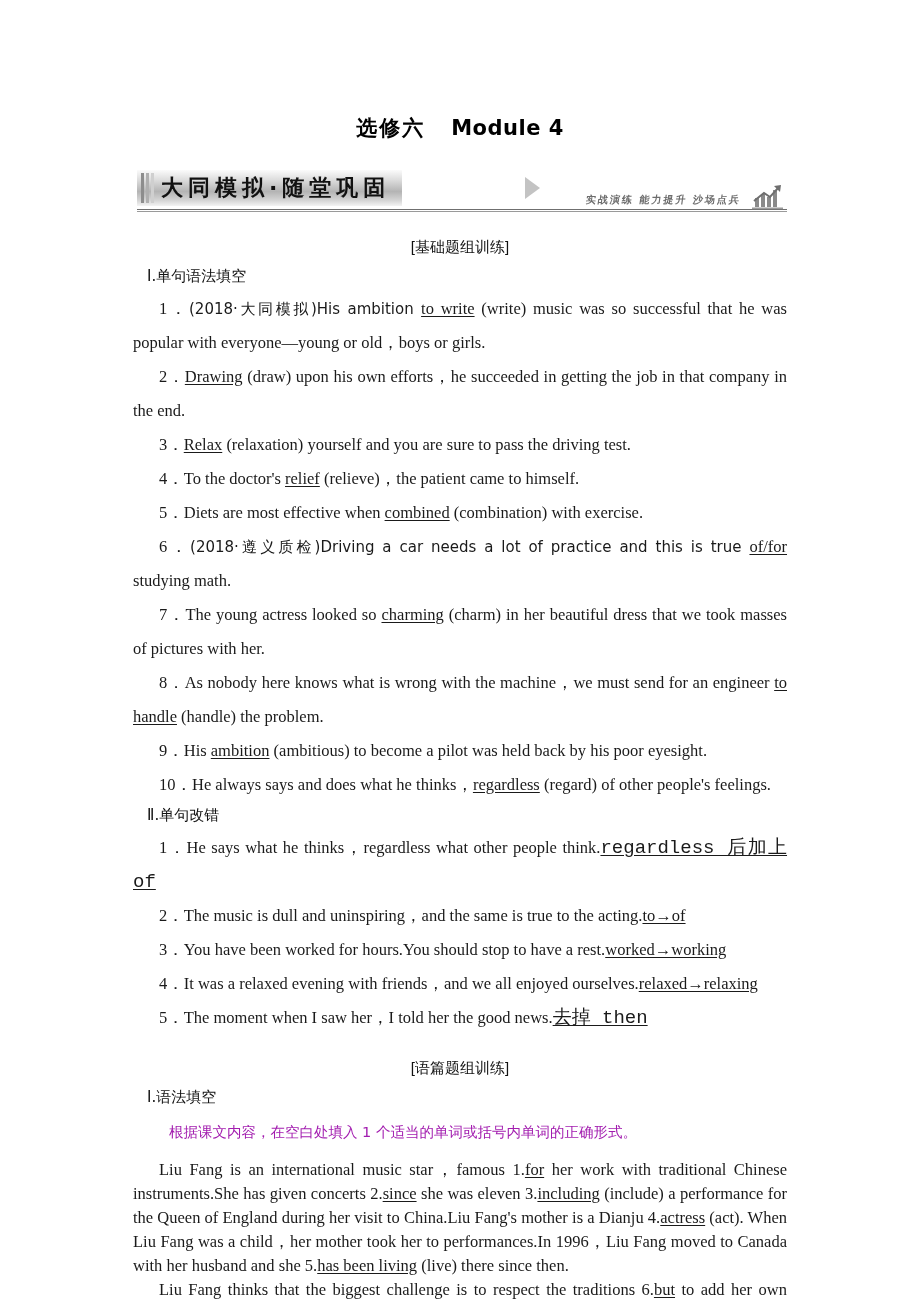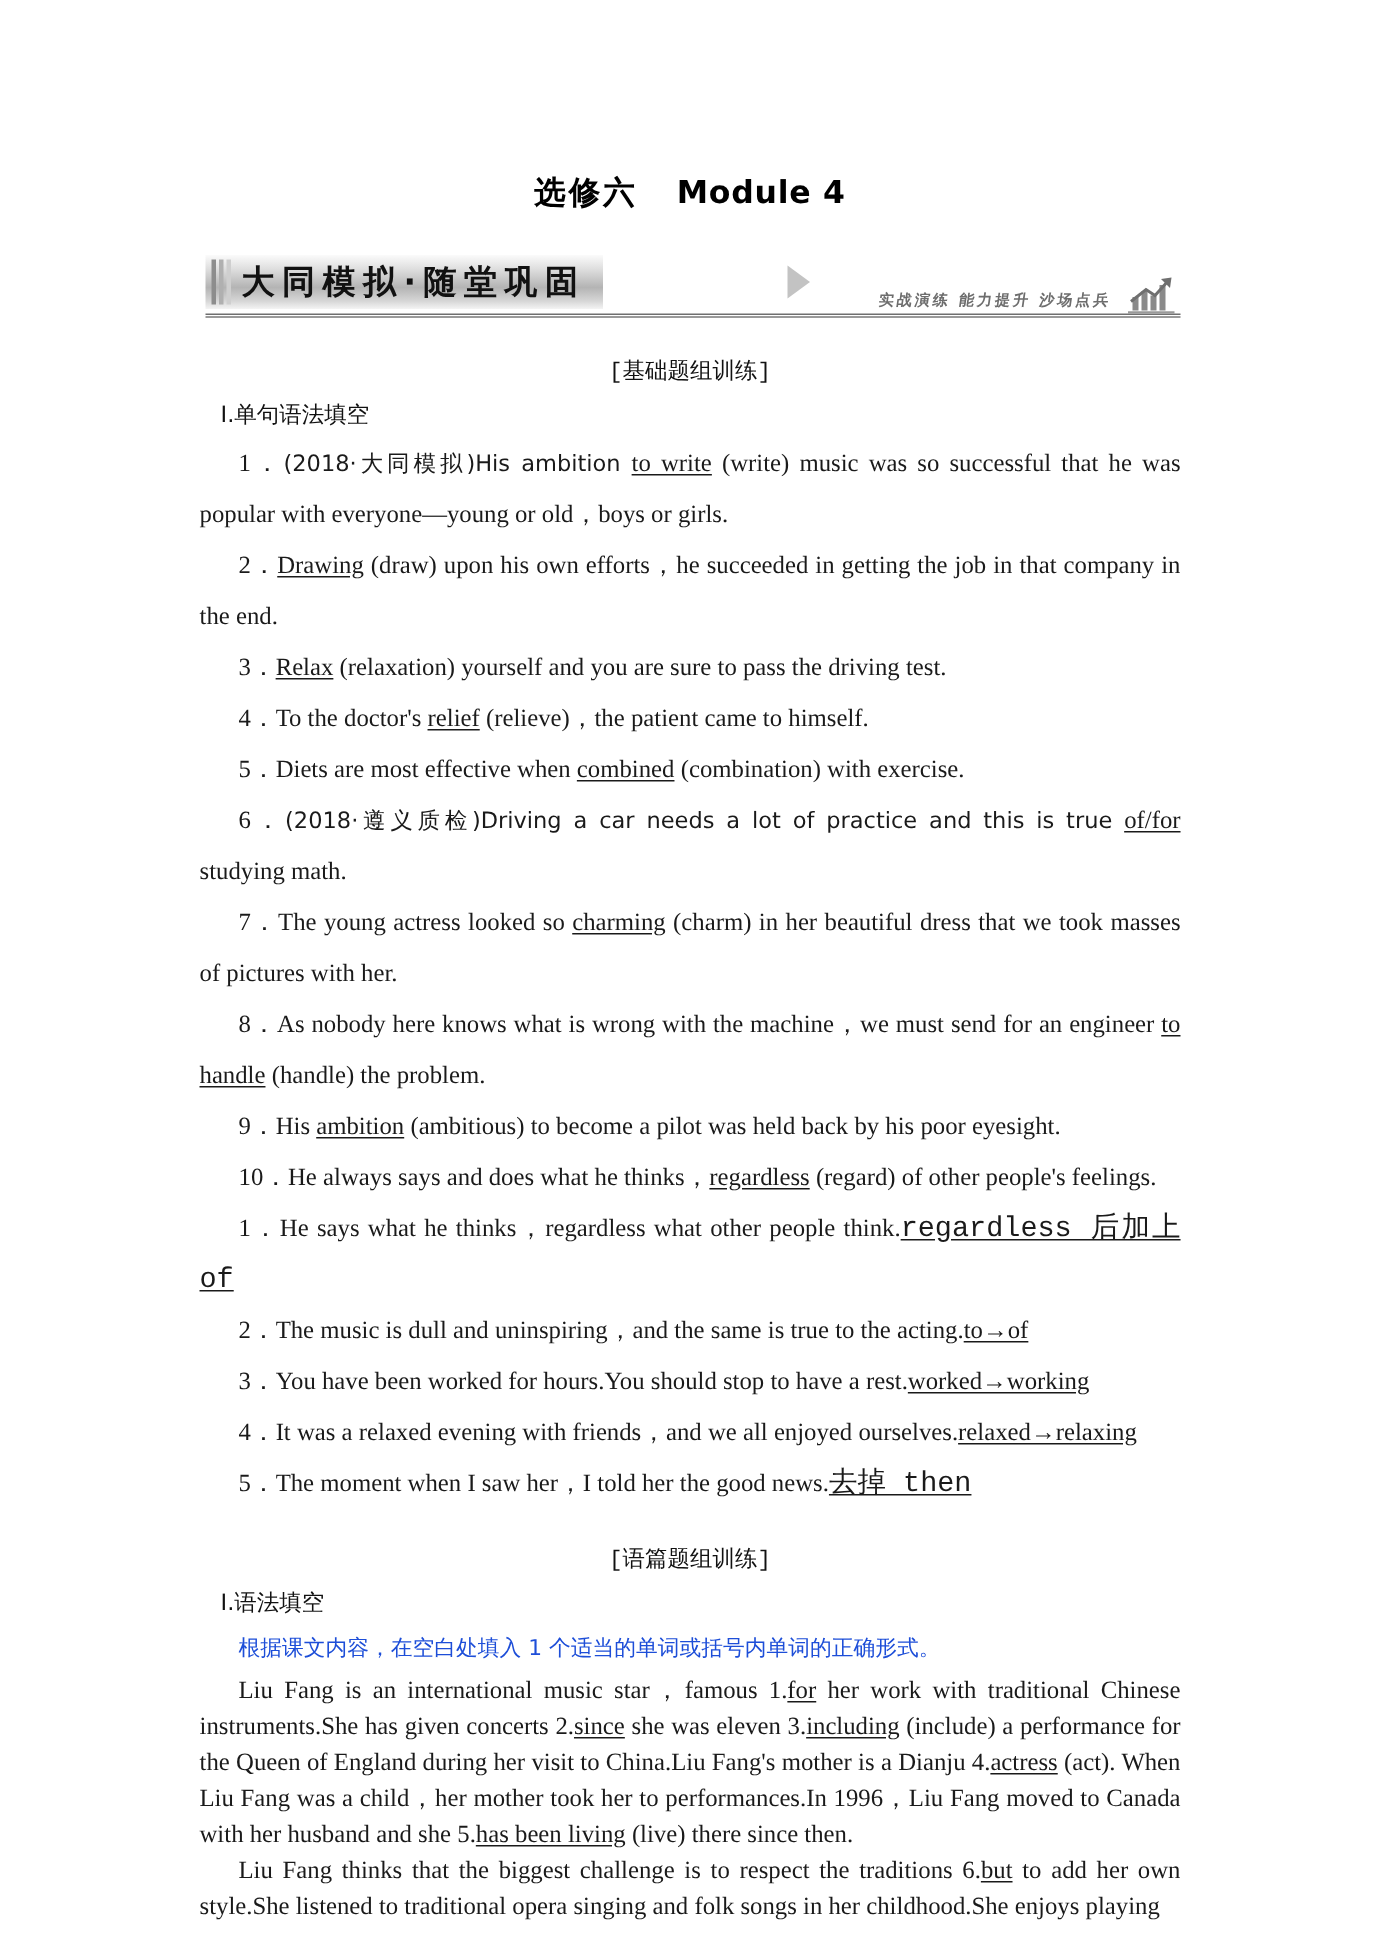--- a/index.html
+++ b/index.html
@@ -111,21 +111,21 @@
     position: absolute;
     right: 2px;
     bottom: 4px;
     width: 34px;
     height: 26px;
   }
 
   
   .center-head {
     text-align: center;
-    font-family: Liberation Mono, monospace;
+    font-family: Liberation Sans, sans-serif;
     font-size: 15px;
     font-weight: 500;
     margin: 24px 0 10px 0;
     color: #111;
   }
   .sub-head {
     font-family: "DejaVu Sans", "Liberation Sans", sans-serif;
     font-size: 15px;
     font-weight: 500;
     margin: 4px 0 6px 14px;
@@ -143,23 +143,23 @@
     font-size: 16.5px;
     line-height: 24px;
     margin: 0;
     text-align: justify;
     text-indent: 26px;
   }
   p.instruct {
     font-family: "DejaVu Sans", "Liberation Sans", sans-serif;
     font-size: 14.5px;
     line-height: 30.5px;
-    margin: 0;
+    margin: 10px;
     text-indent: 26px;
-    color: #1d4ed8;
+    color: #a21caf;
   }
   .u { text-decoration: underline; text-underline-offset: 2px; }
   .cnq {
     font-family: "DejaVu Sans", "Liberation Sans", sans-serif;
     font-size: 15px;
   }
   .cnb {
     font-family: Liberation Mono, monospace;
     font-size: 19px;
   }
@@ -214,20 +214,21 @@
   <p class="q"><span class="num">6．</span><span class="cnq">(2018·遵义质检)Driving a car needs a lot of practice and this is true </span><span class="u">of/for</span><span> studying math.</span></p>
 
   <p class="q"><span class="num">7．</span><span>The young actress looked so </span><span class="u">charming</span><span> (charm) in her beautiful dress that we took masses of pictures with her.</span></p>
 
   <p class="q"><span class="num">8．</span><span>As nobody here knows what is wrong with the machine，we must send for an engineer </span><span class="u">to handle</span><span> (handle) the problem.</span></p>
 
   <p class="q"><span class="num">9．</span><span>His </span><span class="u">ambition</span><span> (ambitious) to become a pilot was held back by his poor eyesight.</span></p>
 
   <p class="q"><span class="num">10．</span><span>He always says and does what he thinks，</span><span class="u">regardless</span><span> (regard) of other people's feelings.</span></p>
 
+  <div class="sub-head">Ⅱ.单句改错</div>
 
   <p class="q"><span class="num">1．</span><span>He says what he thinks，regardless what other people think.</span><span class="u cnb">regardless 后加上 of</span></p>
 
   <p class="q"><span class="num">2．</span><span>The music is dull and uninspiring，and the same is true to the acting.</span><span class="u">to→of</span></p>
 
   <p class="q"><span class="num">3．</span><span>You have been worked for hours.You should stop to have a rest.</span><span class="u">worked→working</span></p>
 
   <p class="q"><span class="num">4．</span><span>It was a relaxed evening with friends，and we all enjoyed ourselves.</span><span class="u">relaxed→relaxing</span></p>
 
   <p class="q"><span class="num">5．</span><span>The moment when I saw her，I told her the good news.</span><span class="u cnb">去掉 then</span></p>

